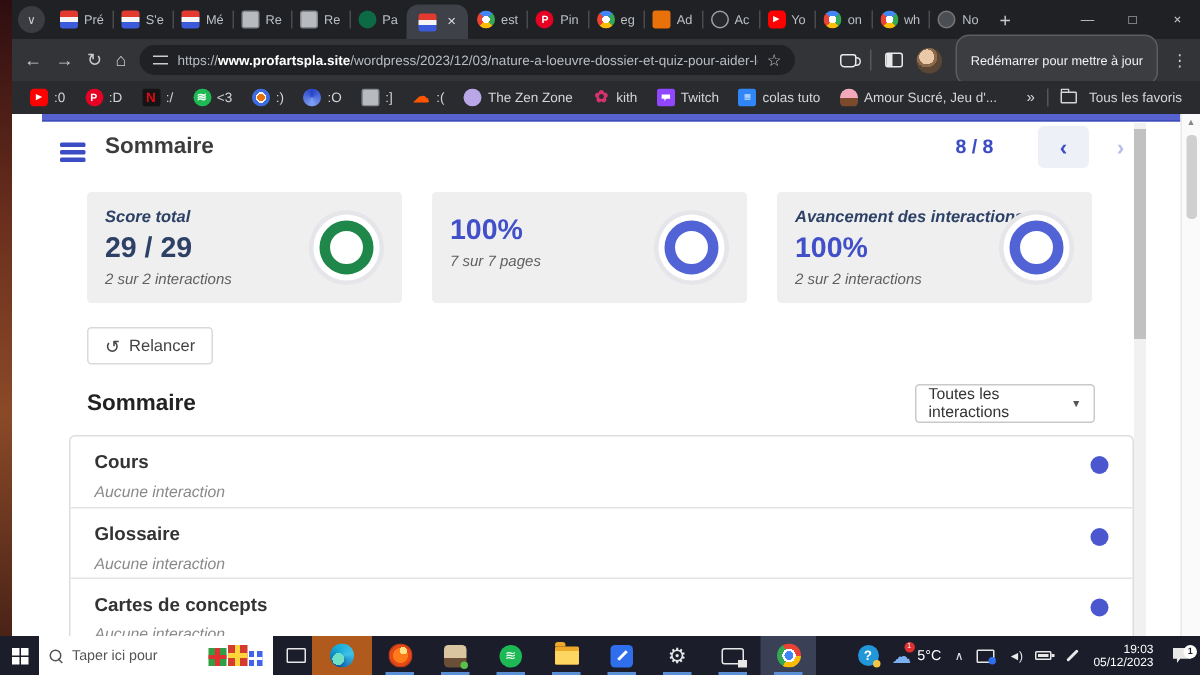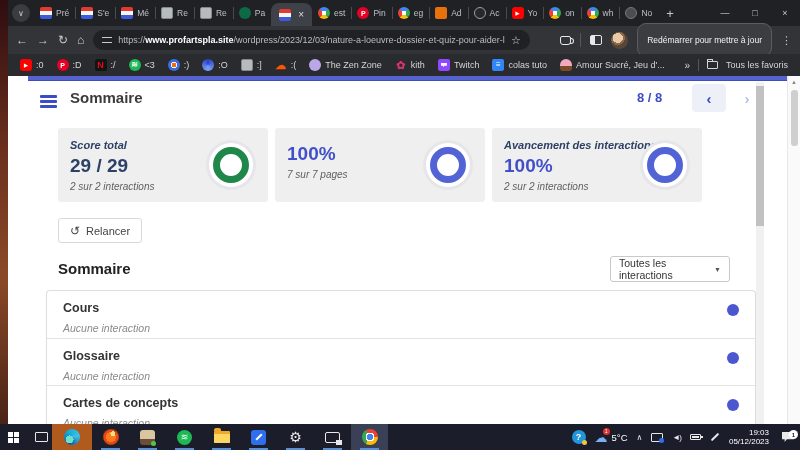--- a/index.html
+++ b/index.html
@@ -95,21 +95,21 @@
   #progressbar{position:absolute;left:20px;top:0;width:759px;height:5px;background:#5663ce;border-bottom:1px solid #3f4db8;}
   #hamburger{position:absolute;left:32px;top:19px;width:17px;height:13px;}
   #hamburger i{display:block;height:2.5px;background:#3b4cc4;border-radius:1px;margin-bottom:2.6px;}
   #menu-title{position:absolute;left:62px;top:13px;font-size:15px;font-weight:bold;color:#3c3c3c;}
   #pagination{position:absolute;left:629px;top:14px;font-size:13px;font-weight:bold;color:#3b4cc4;}
   #prev-btn{position:absolute;left:684px;top:8px;width:34px;height:28px;background:#eef0f8;border-radius:4px;
     display:flex;align-items:center;justify-content:center;color:#3b4cc4;font-size:15px;font-weight:bold;}
   #next-btn{position:absolute;left:724px;top:8px;width:30px;height:28px;
     display:flex;align-items:center;justify-content:center;color:#b6c0ec;font-size:15px;font-weight:bold;}
 
-  #cards{position:absolute;left:50px;top:52px;display:flex;gap:7px;border-radius:17px;}
+  #cards{position:absolute;left:50px;top:52px;display:flex;gap:20px;border-radius:17px;}
   .card{width:210px;height:74px;background:#efefef;border-radius:3px;position:relative;padding:11px 12px;}
   .card-title{font-size:11px;font-weight:bold;font-style:italic;color:#2c4165;}
   .card-value{font-size:19px;font-weight:bold;margin-top:4px;}
   .card-sub{font-size:10px;font-style:italic;color:#5f5f5f;margin-top:4px;}
   .donut{position:absolute;right:12px;top:12px;width:50px;height:50px;border-radius:50%;background:#e6e6ea;
     display:flex;align-items:center;justify-content:center;}
   .ring{width:36px;height:36px;border-radius:50%;background:#fff;box-shadow:0 0 0 4px #fff;border:7px solid #5263d6;}
 
   #restart-btn{position:absolute;left:50px;top:142px;height:25px;background:#fff;border:1px solid #d9d9d9;
     border-radius:3px;display:flex;align-items:center;gap:6px;padding:0 11px;font-size:11px;color:#444;}
@@ -449,20 +449,29 @@
 
   <div id="taskbar">
     <div id="start">
         <span class="winlogo">
           <i></i>
           <i></i>
           <i></i>
           <i></i>
         </span>
       </div>
+    <div id="tb-search">
+      <span class="mag"></span>
+      <span>Taper ici pour</span>
+      <span class="gifts">
+          <span class="gift g1"></span>
+          <span class="gift g2"></span>
+          <span class="gift g3"></span>
+        </span>
+    </div>
     <div id="taskview">
         <span class="tv-ic"></span>
       </div>
     <div class="app edge-slot">
         <span class="edge-ic"></span>
       </div>
     <div id="apps" style="display:flex;">
         <div class="app">
           <span class="ffx-ic"></span>
         </div>

